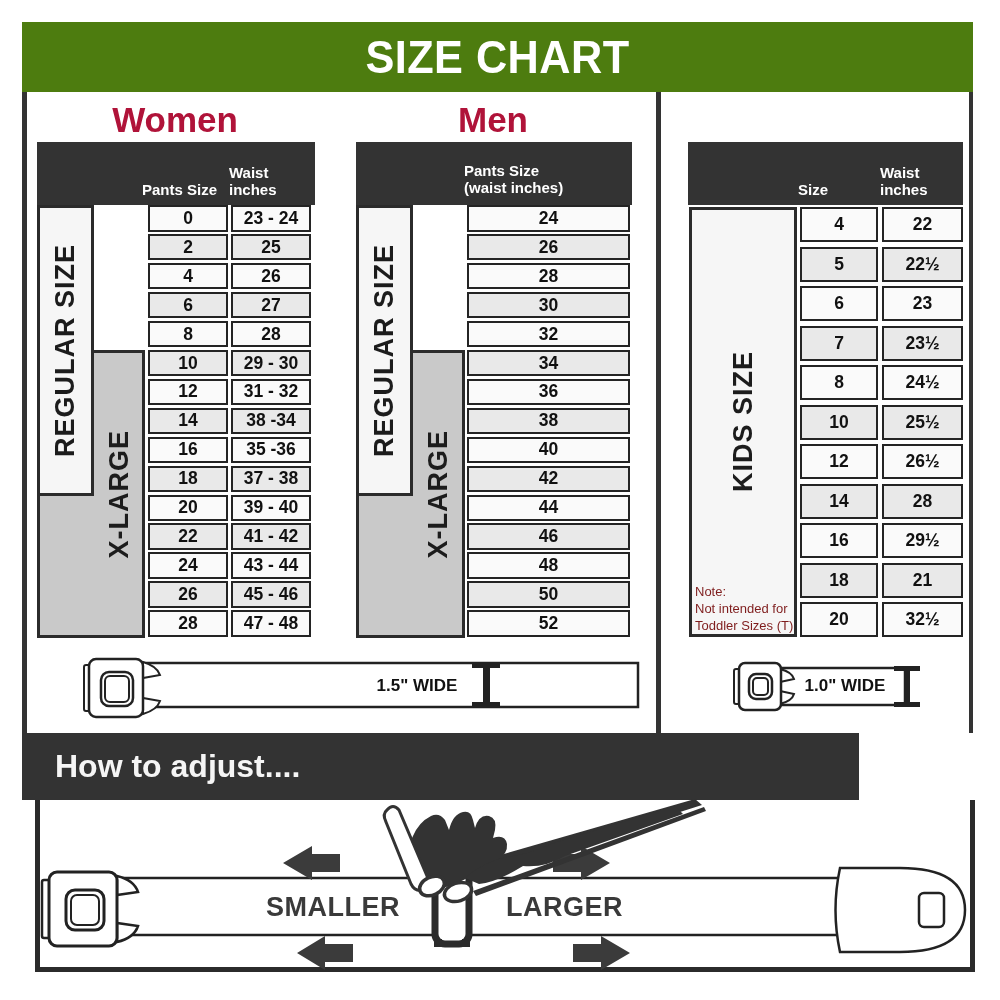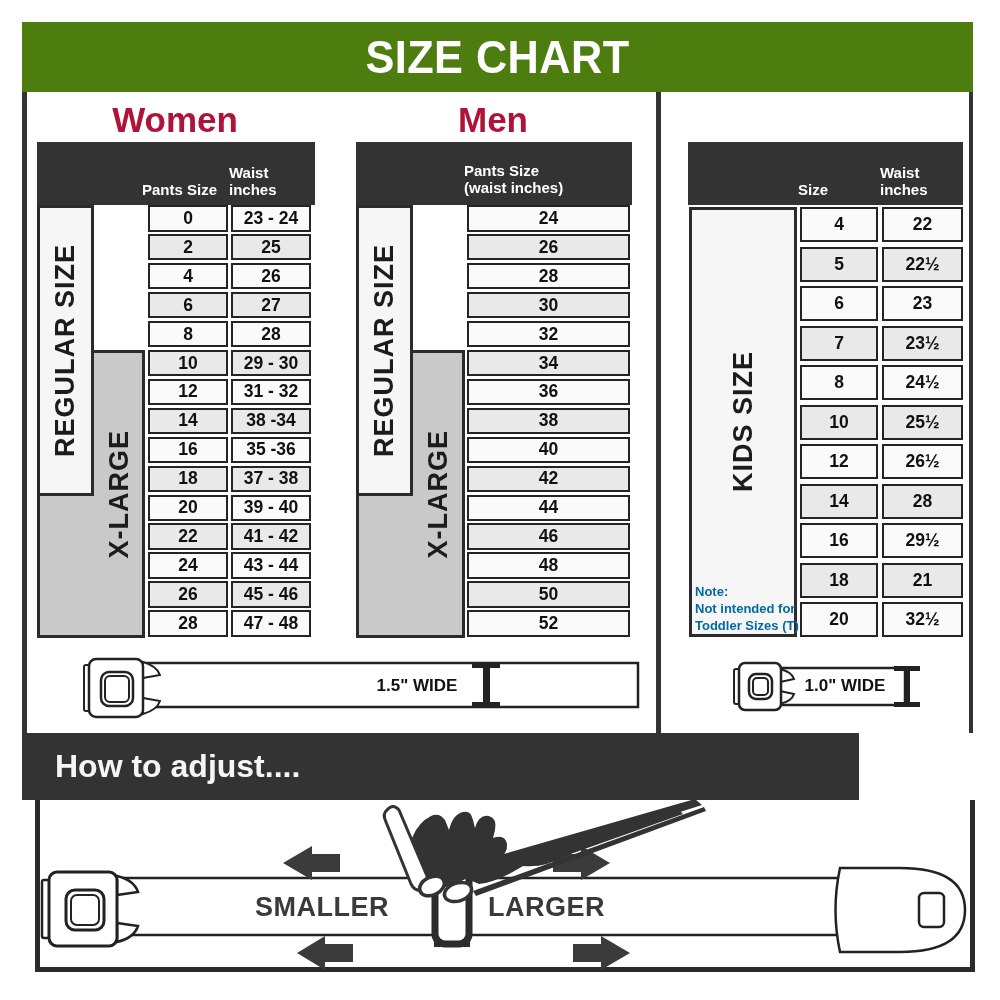--- a/index.html
+++ b/index.html
@@ -38,32 +38,32 @@
   .m-rows{left:467px;top:205px;width:163px;height:432px;}
   .m-rows .row{height:26.5px;}
   .k-rows{left:800px;top:207px;width:163px;height:430px;}
   .k-rows .row{height:35px;}
   .cell{box-sizing:border-box;border:2.5px solid #242424;background:#fafafa;
         display:flex;align-items:center;justify-content:center;
         font-weight:bold;font-size:17.5px;color:#111;}
   .rows .row:nth-child(even) .cell{background:#e9e9e9;}
   .c80{width:80px;} .c163{width:163px;} .c78{width:78px;} .c81{width:81px;}
 
-  .note{left:695px;top:584px;width:106px;font-size:13px;font-weight:bold;
-        color:#0369a1;line-height:1.3;text-align:left;}
+  .note{left:695px;top:584px;width:106px;font-size:13px;font-weight:normal;
+        color:#7f1d1d;line-height:1.3;text-align:left;}
 
   .belt-label{font-weight:bold;font-size:17px;color:#111;text-align:center;}
 
   .adjust-bar{left:22px;top:733px;width:837px;height:67px;background:#333;
               display:flex;align-items:center;}
   .adjust-bar span{color:#f5f5f5;font-size:32px;font-weight:bold;padding-left:33px;}
 
   .bottom-box{left:35px;top:800px;width:940px;height:172px;box-sizing:border-box;
               border:5px solid #2b2b2b;border-top:none;background:#fff;}
-  .pull-label{font-weight:bold;font-size:27px;color:#3a3a3a;text-align:left;letter-spacing:.5px;}
+  .pull-label{font-weight:bold;font-size:27px;color:#3a3a3a;text-align:right;letter-spacing:.5px;}
 </style>
 </head>
 <body>
 
 <div class="page">
 
   <div class="abs banner">
     <span>SIZE CHART</span>
   </div>
 

